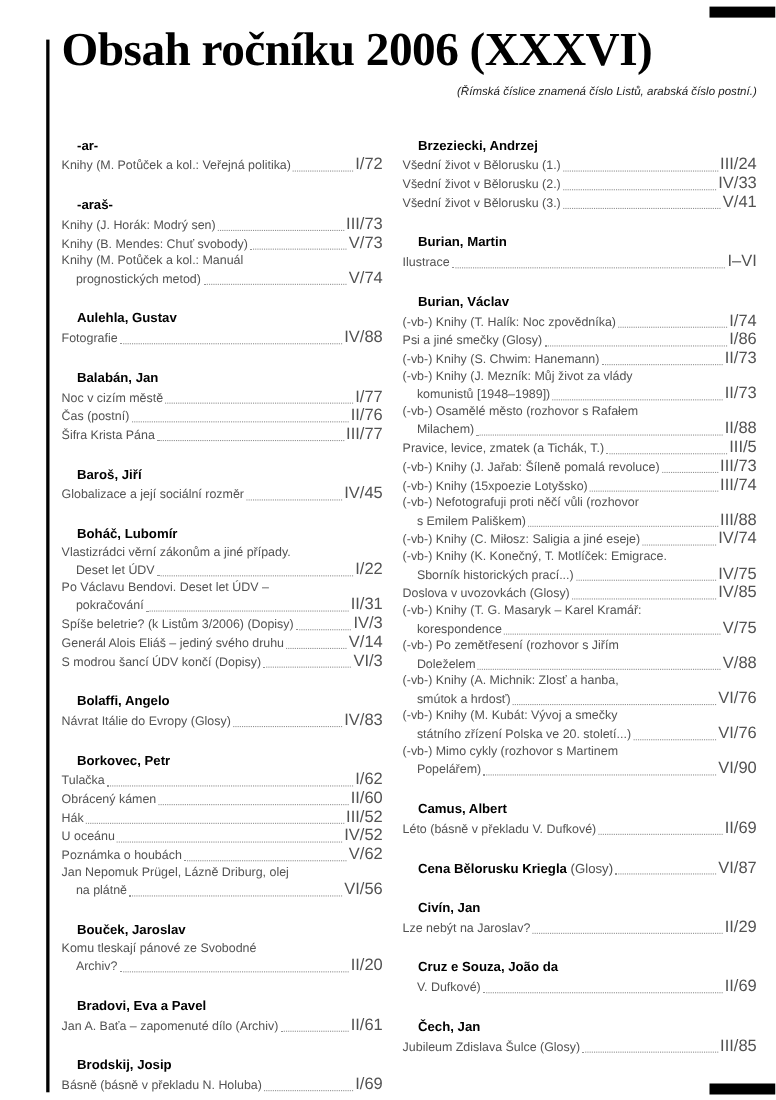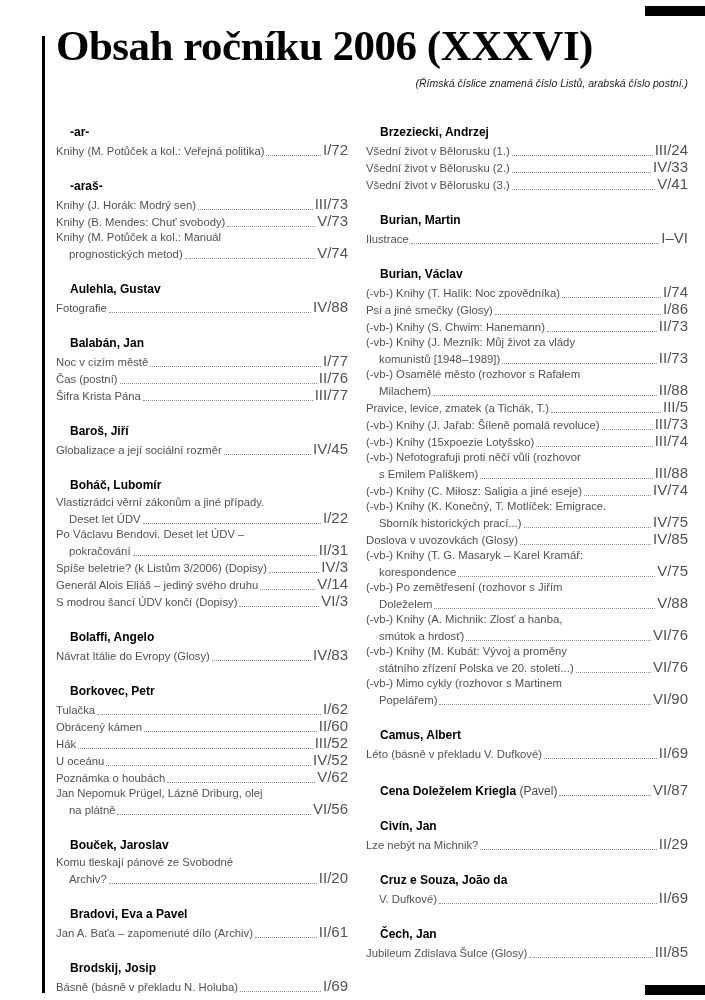--- a/index.html
+++ b/index.html
@@ -363,21 +363,21 @@
           </div>
           <div class="entry-line">
             <span class="entry-text">(-vb-) Knihy (A. Michnik: Zlosť a hanba,</span>
           </div>
           <div class="entry-line cont">
             <span class="entry-text">smútok a hrdosť)</span>
             <span class="leader"></span>
             <span class="page-ref">VI/76</span>
           </div>
           <div class="entry-line">
-            <span class="entry-text">(-vb-) Knihy (M. Kubát: Vývoj a proměny</span>
+            <span class="entry-text">(-vb-) Knihy (M. Kubát: Vývoj a smečky</span>
           </div>
           <div class="entry-line cont">
             <span class="entry-text">státního zřízení Polska ve 20. století...)</span>
             <span class="leader"></span>
             <span class="page-ref">VI/76</span>
           </div>
           <div class="entry-line">
             <span class="entry-text">(-vb-) Mimo cykly (rozhovor s Martinem</span>
           </div>
           <div class="entry-line cont">
@@ -391,32 +391,32 @@
             <span class="heading-name">Camus, Albert</span>
           </div>
           <div class="entry-line">
             <span class="entry-text">Léto (básně v překladu V. Dufkové)</span>
             <span class="leader"></span>
             <span class="page-ref">II/69</span>
           </div>
         </div>
         <div class="toc-section">
           <div class="heading-row">
-            <span class="heading-name">Cena Doleželem Kriegla</span>
-            <span class="heading-suffix"> (Pavel)</span>
+            <span class="heading-name">Cena Bělorusku Kriegla</span>
+            <span class="heading-suffix"> (Glosy)</span>
             <span class="leader"></span>
             <span class="page-ref">VI/87</span>
           </div>
         </div>
         <div class="toc-section">
           <div class="heading-row">
             <span class="heading-name">Civín, Jan</span>
           </div>
           <div class="entry-line">
-            <span class="entry-text">Lze nebýt na Michnik?</span>
+            <span class="entry-text">Lze nebýt na Jaroslav?</span>
             <span class="leader"></span>
             <span class="page-ref">II/29</span>
           </div>
         </div>
         <div class="toc-section">
           <div class="heading-row">
             <span class="heading-name">Cruz e Souza, João da</span>
           </div>
           <div class="entry-line cont">
             <span class="entry-text">V. Dufkové)</span>

